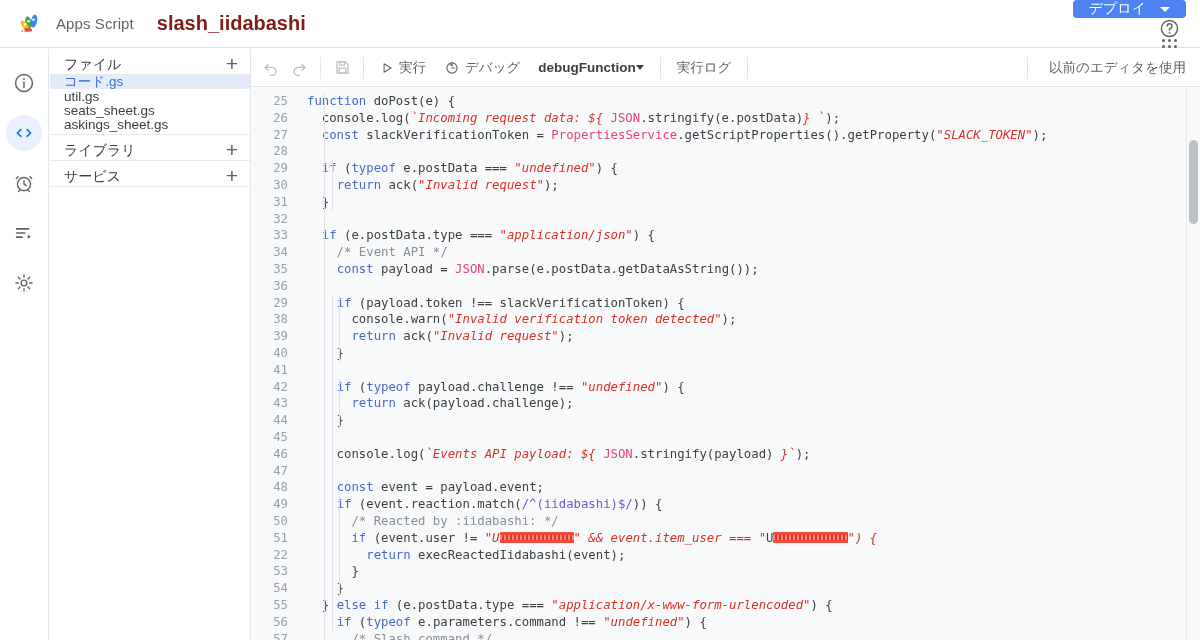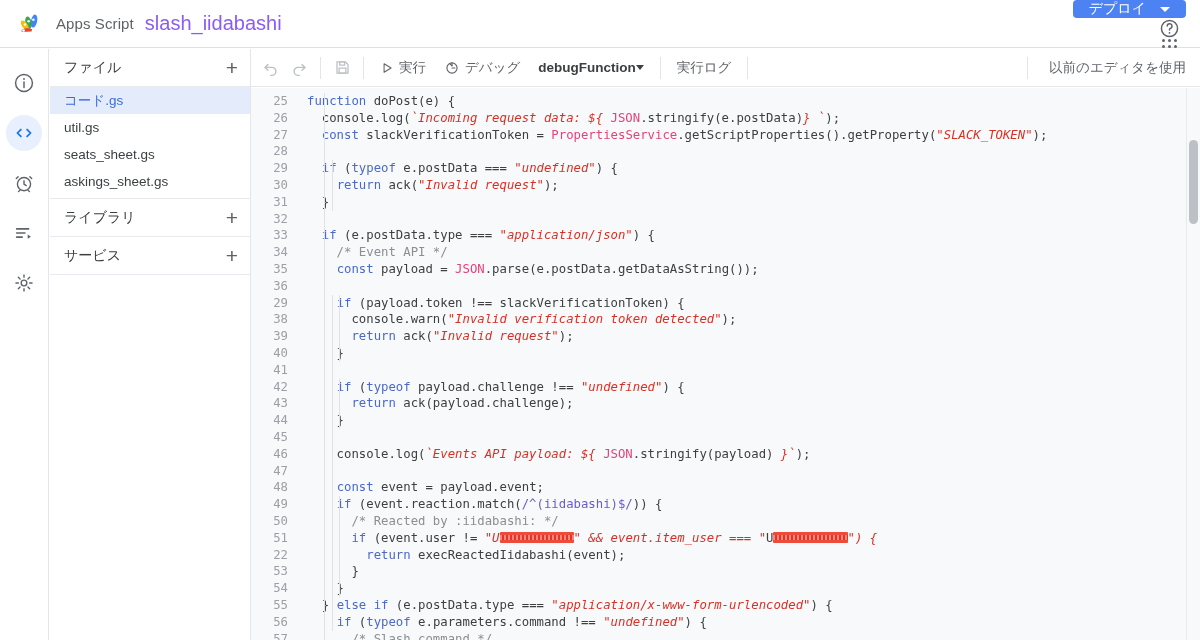--- a/index.html
+++ b/index.html
@@ -19,22 +19,23 @@
     border-bottom: 1px solid #e0e0e0;
     display: flex; align-items: center;
   }
   .brand { display: flex; align-items: center; margin-left: 18px; }
   .logo { width: 30px; height: 30px; position: relative; }
   .brand-name {
     font-size: 15px; color: #5f6368; margin-left: 8px;
     letter-spacing: .1px; white-space: nowrap;
   }
   .doc-title {
-    font-size: 20px; color: #8b5cf6; margin-left: 11px;
+    font-size: 20px; color: #7f1d1d; margin-left: 23px;
     white-space: nowrap;
+    font-weight: bold;
   }
   .topbar-right {
     margin-left: auto; display: flex; align-items: flex-end;
     margin-right: 14px; height: 100%; flex-direction: column;
   }
   .deploy-btn {
     background: #4d82f3; color: #ffffff;
     height: 36px; border-radius: 4px;
     display: flex; align-items: center; gap: 14px;
     padding: 0 16px; font-size: 14px; cursor: pointer;
@@ -88,32 +89,32 @@
 
   
   .filepanel {
     position: absolute; left: 50px; top: 49px;
     width: 201px; height: 591px;
     background: #ffffff;
     border-right: 1px solid #e4e6e9;
     font-size: 14px;
   }
   .section-head {
-    height: 38px; display: flex; align-items: center;
+    height: 26px; display: flex; align-items: flex-end;
     padding: 0 12px 0 14px;
     border-bottom: 1px solid #e8eaed;
     color: #3c4043; font-size: 14px;
   }
   .section-head .plus {
     margin-left: auto; color: #5f6368; font-size: 21px;
     line-height: 1; cursor: pointer; font-weight: 300;
   }
   .file-list { border-bottom: 1px solid #e8eaed; padding-bottom: 3px;}
   .file-item {
-    height: 27px; display: flex; align-items: center;
+    height: 14px; display: flex; align-items: center;
     padding-left: 14px; color: #3c4043; font-size: 13.5px;
     cursor: pointer;
   }
   .file-item.selected { background: #e4ebfb; color: #3c6ddb; }
 
   
   .etoolbar {
     position: absolute; left: 251px; top: 49px;
     width: 949px; height: 38px;
     background: #ffffff;

